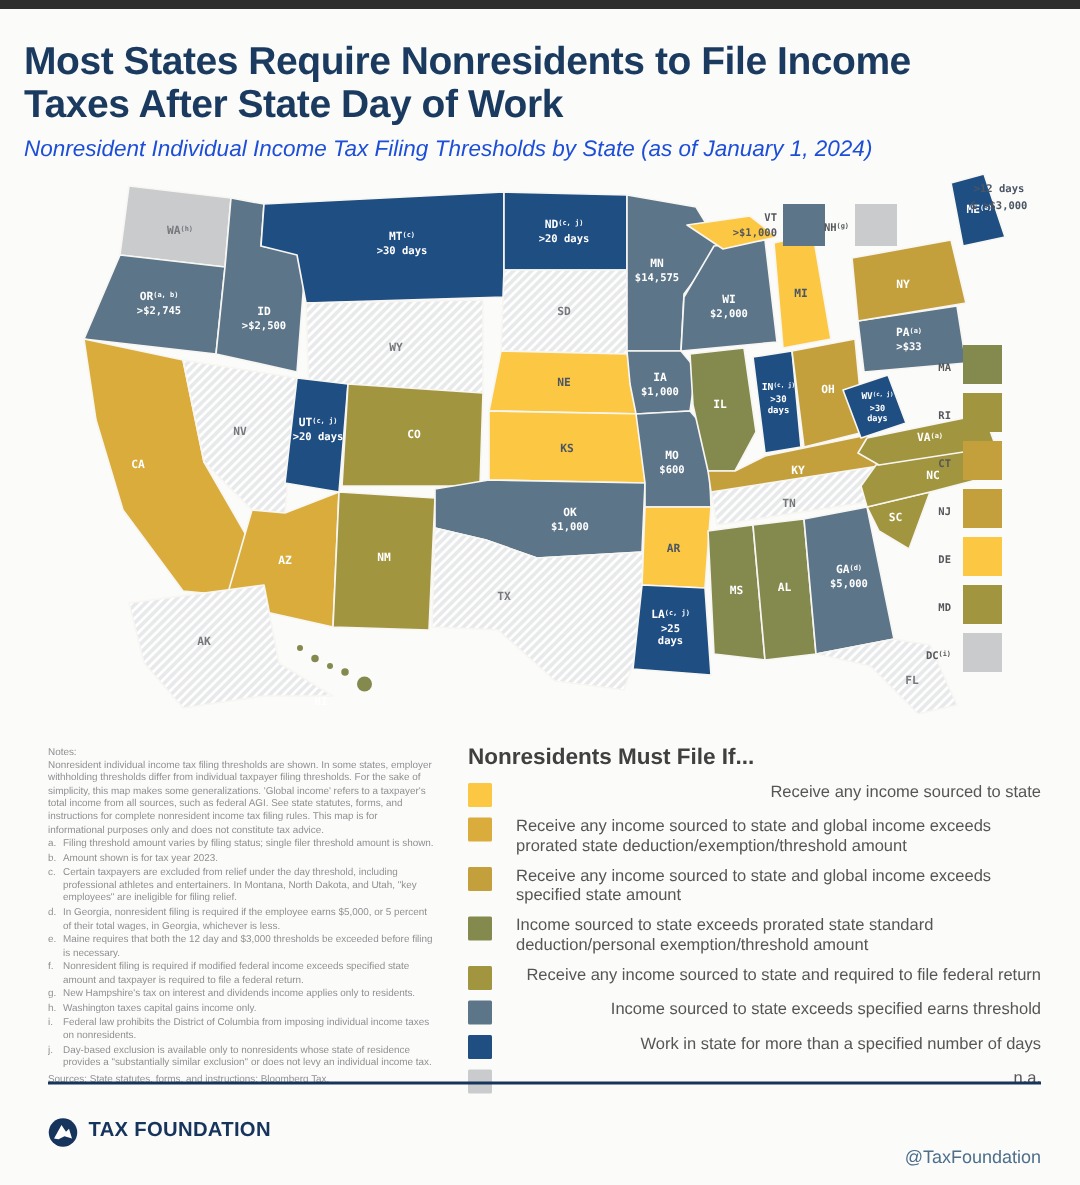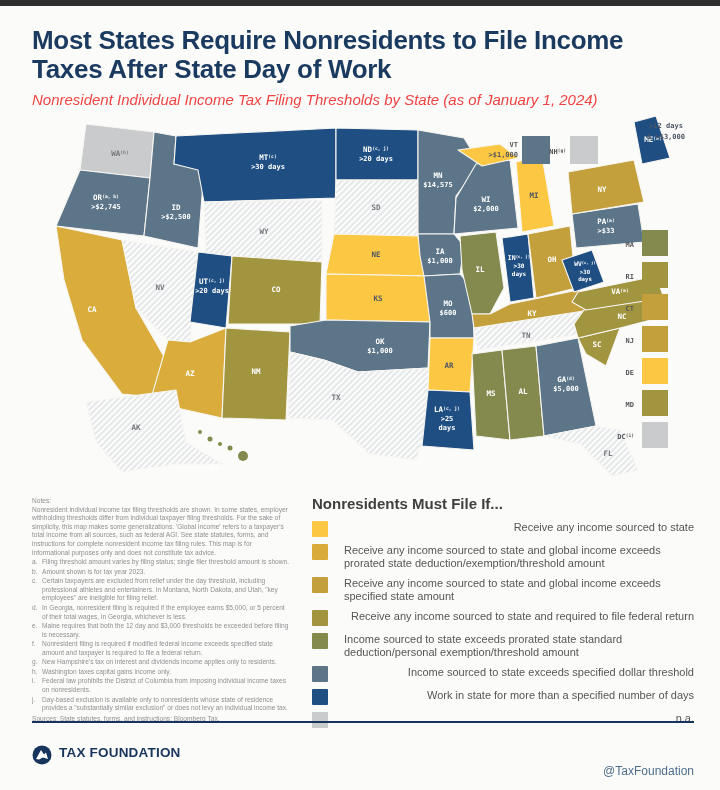--- a/index.html
+++ b/index.html
@@ -3,27 +3,27 @@
 <meta charset="utf-8">
 <style>
   html,body{margin:0;padding:0;}
   body{
     width:720px;height:790px;
     background:#fbfbf9;
     font-family:"Liberation Sans", sans-serif;
     position:relative;overflow:hidden;
   }
   .top-strip{height:6px;background:#2e2e2e;width:100%;}
-  .header{padding:20px 30px 4px 32px;}
+  .header{padding:20px 30px 4px 16px;}
   .title{
     color:#1a3a5f;font-weight:bold;font-size:26px;line-height:1.1;
     letter-spacing:-0.3px;margin:0;
   }
   .subtitle{
-    color:#ef4444;font-style:italic;font-size:15px;margin-top:8px;
+    color:#1d4ed8;font-style:italic;font-size:15px;margin-top:8px;
   }
   .map-wrap{margin:2px 26px 0 28px;position:relative;}
   .bottom{
     display:flex;height:260px;margin:0 26px 0 32px;overflow:hidden;
   }
   .notes-col{width:258px;flex:none;padding-top:4px;}
   .notes{
     font-size:6.6px;line-height:1.3;color:#8f9092;
   }
   .notes .note-label{display:block;}
@@ -334,30 +334,30 @@
         </div>
         <div class="legend-item">
           <div class="swatch" style="background: rgb(217, 172, 60);"></div>
           <div class="legend-text">Receive any income sourced to state and global income exceeds prorated state deduction/exemption/threshold amount</div>
         </div>
         <div class="legend-item">
           <div class="swatch" style="background: rgb(196, 160, 60);"></div>
           <div class="legend-text">Receive any income sourced to state and global income exceeds specified state amount</div>
         </div>
         <div class="legend-item">
+          <div class="swatch" style="background: rgb(132, 137, 78);"></div>
+          <div class="legend-text">Income sourced to state exceeds prorated state standard deduction/personal exemption/threshold amount</div>
+        </div>
+        <div class="legend-item">
           <div class="swatch" style="background: rgb(162, 149, 63);"></div>
           <div class="legend-text">Receive any income sourced to state and required to file federal return</div>
         </div>
         <div class="legend-item">
-          <div class="swatch" style="background: rgb(132, 137, 78);"></div>
-          <div class="legend-text">Income sourced to state exceeds prorated state standard deduction/personal exemption/threshold amount</div>
-        </div>
-        <div class="legend-item">
           <div class="swatch" style="background: rgb(92, 117, 137);"></div>
-          <div class="legend-text">Income sourced to state exceeds specified dollar threshold</div>
+          <div class="legend-text">Income sourced to state exceeds specified earns threshold</div>
         </div>
         <div class="legend-item">
           <div class="swatch" style="background: rgb(31, 78, 131);"></div>
           <div class="legend-text">Work in state for more than a specified number of days</div>
         </div>
         <div class="legend-item">
           <div class="swatch" style="background: rgb(201, 203, 205);"></div>
           <div class="legend-text">n.a.</div>
         </div>
       </div>

